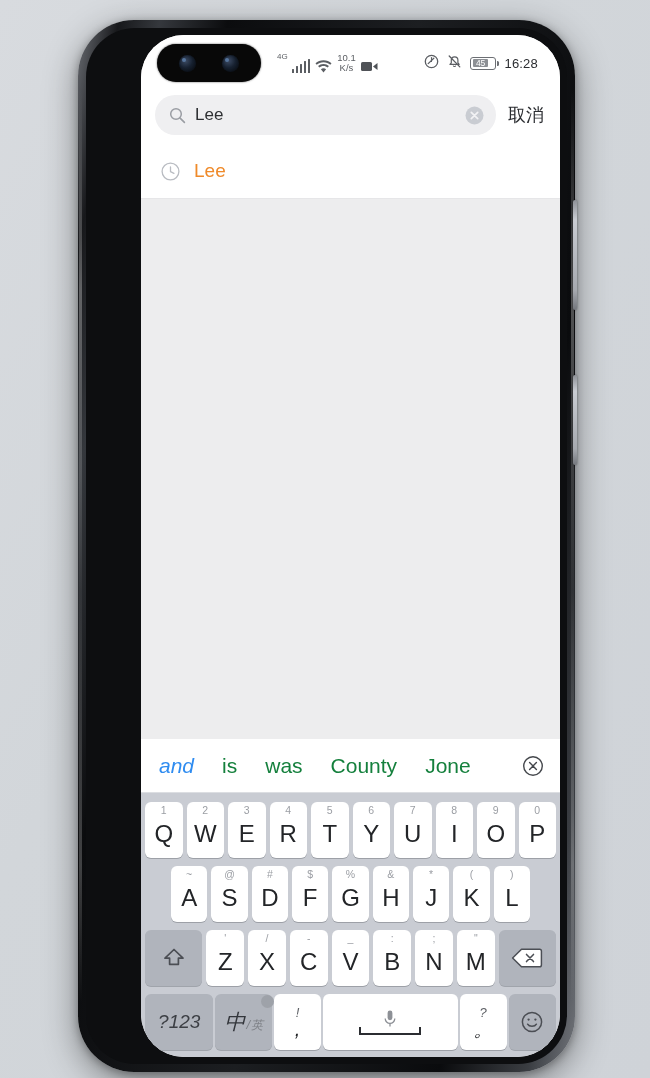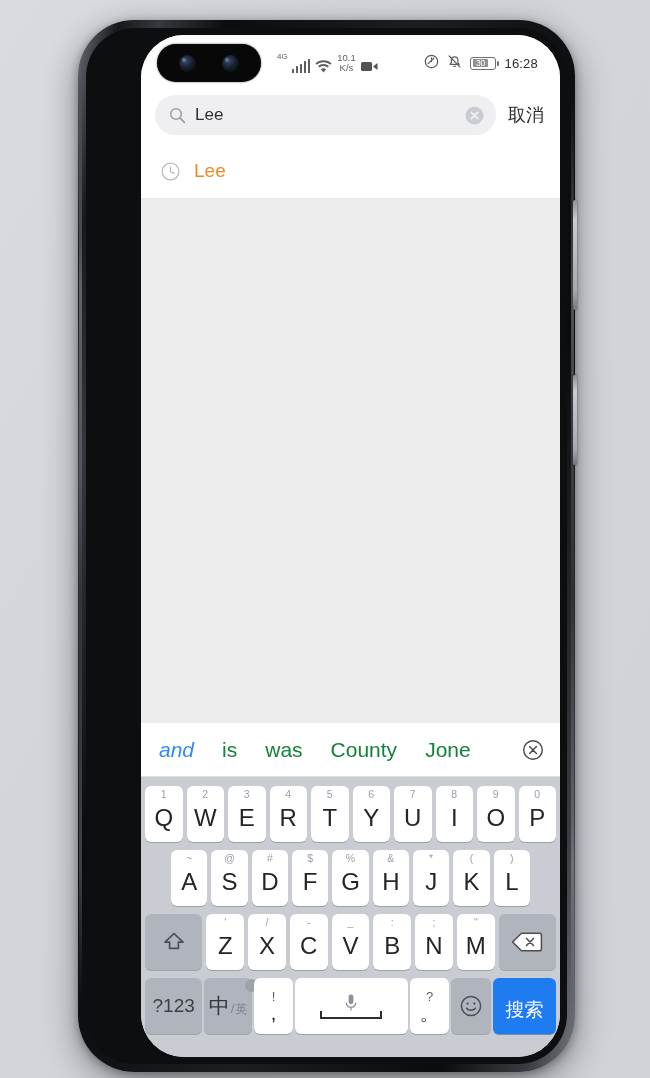--- a/index.html
+++ b/index.html
@@ -163,21 +163,21 @@
     padding: 0 14px;
   }
   .candidate:first-child { padding-left:0;font-style:italic; }
   .candidate.active { color:#2f8cf0; }
   #candidate-close { margin-left:auto; color:#44474c; display:flex; align-items:center; }
 
   .kb-row { display:flex; justify-content:center; align-items:stretch; }
   #kb-row-1 { padding: 9px 4px 0 4px; gap:4px; }
   #kb-row-2 { padding: 8px 4px 0 4px; gap:4px; }
   #kb-row-3 { padding: 8px 4px 0 4px; gap:4px; }
-  #kb-row-4 { padding: 8px 4px 23px 4px; gap:2px; }
+  #kb-row-4 { padding: 8px 4px 7px 4px; gap:2px;font-style:italic; }
 
   .key {
     position:relative;
     background:#ffffff;
     border-radius:6px;
     height:56px;
     flex:1;
     display:flex; align-items:center; justify-content:center;
     box-shadow: 0 1px 0 rgba(120,124,132,.55);
     font-size:24px; color:#232528;
@@ -287,21 +287,21 @@
             </span>
             <span>
               <svg width="15" height="15" viewBox="0 0 15 15">
                 <path d="M4.3 6.1 a3.3 3.3 0 0 1 6.6 0 v2.7 l1.3 1.6 H3 l1.3-1.6z" fill="none" stroke="#5b5e63" stroke-width="1.2" stroke-linejoin="round"></path>
                 <path d="M6.2 11.6 a1.4 1.4 0 0 0 2.6 0" fill="none" stroke="#5b5e63" stroke-width="1.1"></path>
                 <path d="M2.2 2.0 L12.8 12.9" stroke="#5b5e63" stroke-width="1.3" stroke-linecap="round"></path>
               </svg>
             </span>
             <span id="battery-icon">
               <span id="battery-fill">
-                <span id="battery-level">30</span>
+                <span id="battery-level">45</span>
               </span>
             </span>
             <span id="status-time">16:28</span>
           </div>
         </div>
 
         <div id="search-bar">
           <div id="search-field">
             <span style="display:flex;">
               <svg width="17" height="17" viewBox="0 0 17 17">
@@ -517,23 +517,20 @@
             <div class="key fn" id="key-emoji">
               <span style="display:flex;">
                 <svg width="26" height="26" viewBox="0 0 26 26">
                   <circle cx="13" cy="13" r="9.6" fill="none" stroke="#4b4e54" stroke-width="1.5"></circle>
                   <circle cx="9.6" cy="10.6" r="1.15" fill="#4b4e54"></circle>
                   <circle cx="16.4" cy="10.6" r="1.15" fill="#4b4e54"></circle>
                   <path d="M8.6 15.2 a4.8 3.6 0 0 0 8.8 0" fill="none" stroke="#4b4e54" stroke-width="1.5" stroke-linecap="round"></path>
                 </svg>
               </span>
             </div>
-            <div class="key" id="key-search">
-              <span class="main">搜索</span>
-            </div>
           </div>
 
         </div>
       </div>
 
     </div>
   </div>
 </div>
 
 </body></html>

